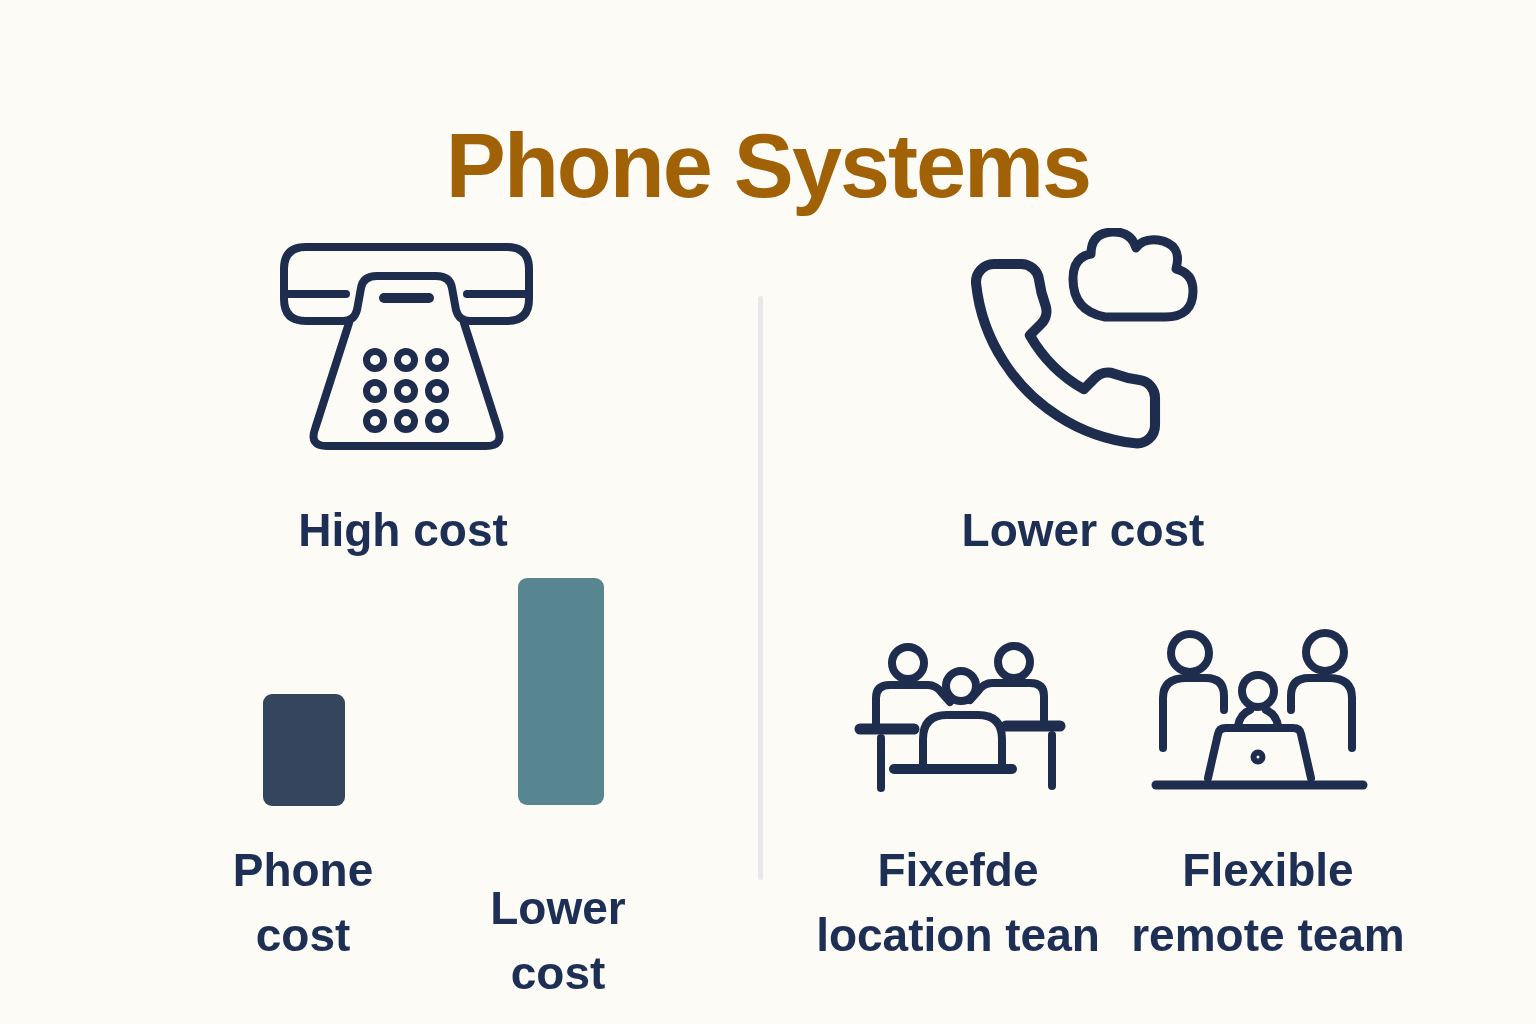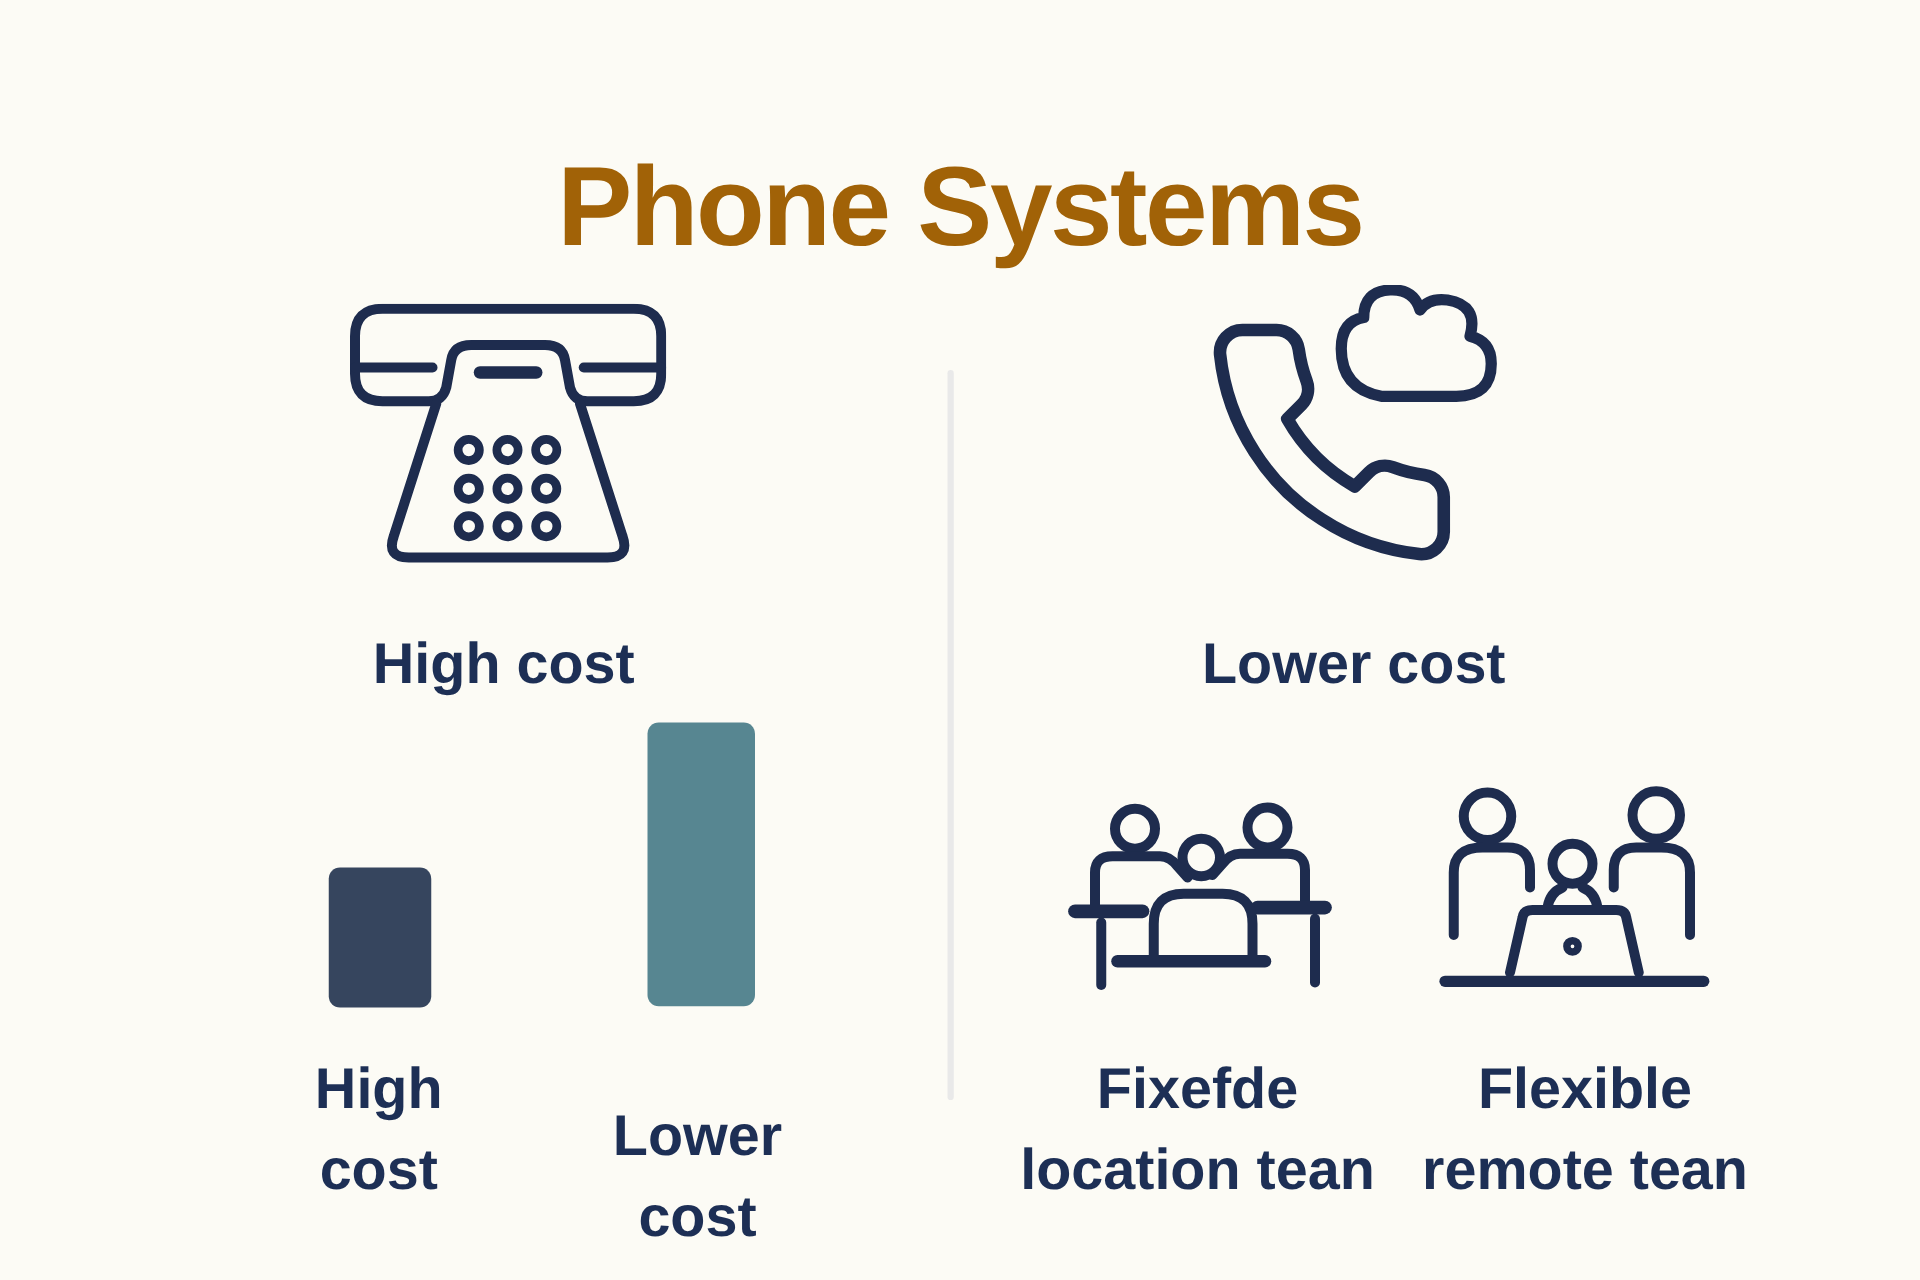--- a/index.html
+++ b/index.html
@@ -69,21 +69,21 @@
         <path style="fill:none;stroke:#1e2c4e;stroke-width:1.12;stroke-linecap:round;stroke-linejoin:round" d="M22 16.92v3a2 2 0 0 1-2.18 2 19.79 19.79 0 0 1-8.63-3.07 19.5 19.5 0 0 1-6-6 19.79 19.79 0 0 1-3.07-8.67A2 2 0 0 1 4.11 2h3a2 2 0 0 1 2 1.72 12.84 12.84 0 0 0 .7 2.81 2 2 0 0 1-.45 2.11L8.09 9.91a16 16 0 0 0 6 6l1.27-1.27a2 2 0 0 1 2.11-.45 12.84 12.84 0 0 0 2.81.7A2 2 0 0 1 22 16.92z"></path>
       </g>
       <path class="stroke" style="stroke-width:9" d="M150,89 H210 Q238,89 238,63 Q238,45 221,41 Q228,16 203,12 Q188,10 181,20 Q176,3 157,4 Q136,5 136,26 Q118,29 118,51 Q118,83 150,89 Z"></path>
     </svg>
   </div>
   <div class="abs section-label" style="left:933px;width:300px;">Lower cost</div>
 
   <div class="abs" style="left:0;top:0;width:0;height:0;">
     <div class="abs bar" style="left: 263px; top: 694px; width: 82px; height: 112px; background: rgb(54, 69, 94);"></div>
     <div class="abs bar" style="left: 518px; top: 578px; width: 86px; height: 227px; background: rgb(87, 134, 145);"></div>
-    <div class="abs caption" style="left:193px;width:220px;">High
+    <div class="abs caption" style="left:193px;width:220px;">Phone
 cost</div>
     <div class="abs caption" style="left:448px;width:220px;margin-top:38px;">Lower
 cost</div>
   </div>
 
   <div class="abs" style="left:852px;top:636px;">
     <svg width="216" height="160" viewBox="0 0 216 160">
       <circle class="stroke" cx="56" cy="27" r="16"></circle>
       <circle class="stroke" cx="162" cy="26" r="16"></circle>
       <circle class="stroke" cx="109" cy="50" r="15"></circle>
@@ -108,15 +108,15 @@
       <path class="stroke" d="M15,126 V76 Q15,56 38,56 H58 Q76,56 76,74 V88"></path>
       <path class="stroke" d="M204,126 V76 Q204,56 181,56 H161 Q143,56 143,74 V88"></path>
       <path class="stroke" d="M90,104 Q92,92 102,88"></path>
       <path class="stroke" d="M130,104 Q128,92 118,88"></path>
       <path class="stroke" d="M60,156 L70,112 Q71,106 78,106 H145 Q152,106 153,112 L163,156"></path>
       <circle class="stroke" style="stroke-width:6" cx="110" cy="135" r="4.5"></circle>
       <path class="stroke" style="stroke-width:9" d="M8,163 H215"></path>
     </svg>
   </div>
   <div class="abs caption" style="left:1088px;width:360px;">Flexible
-remote tean</div>
+remote team</div>
 
 </div>
 
 </body></html>

